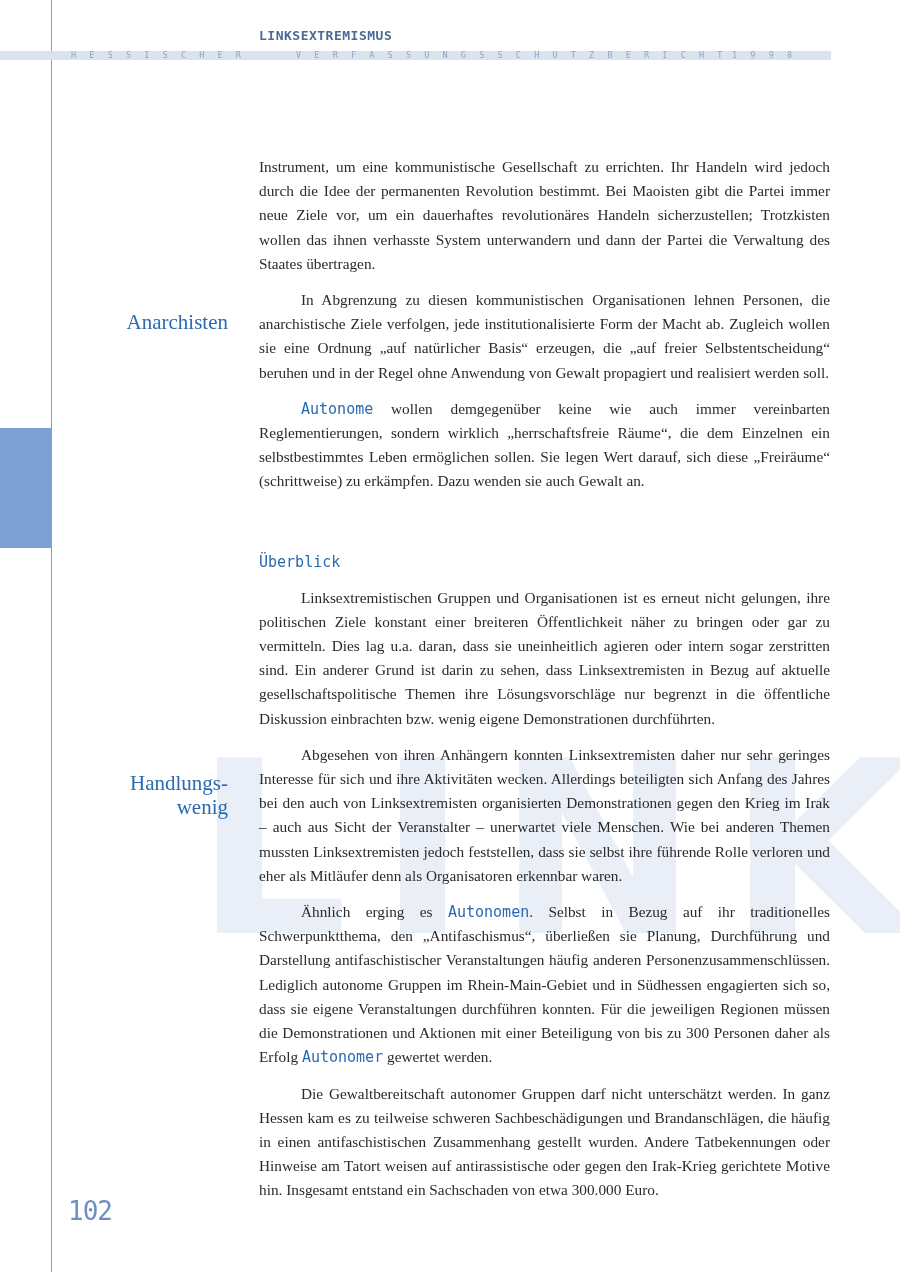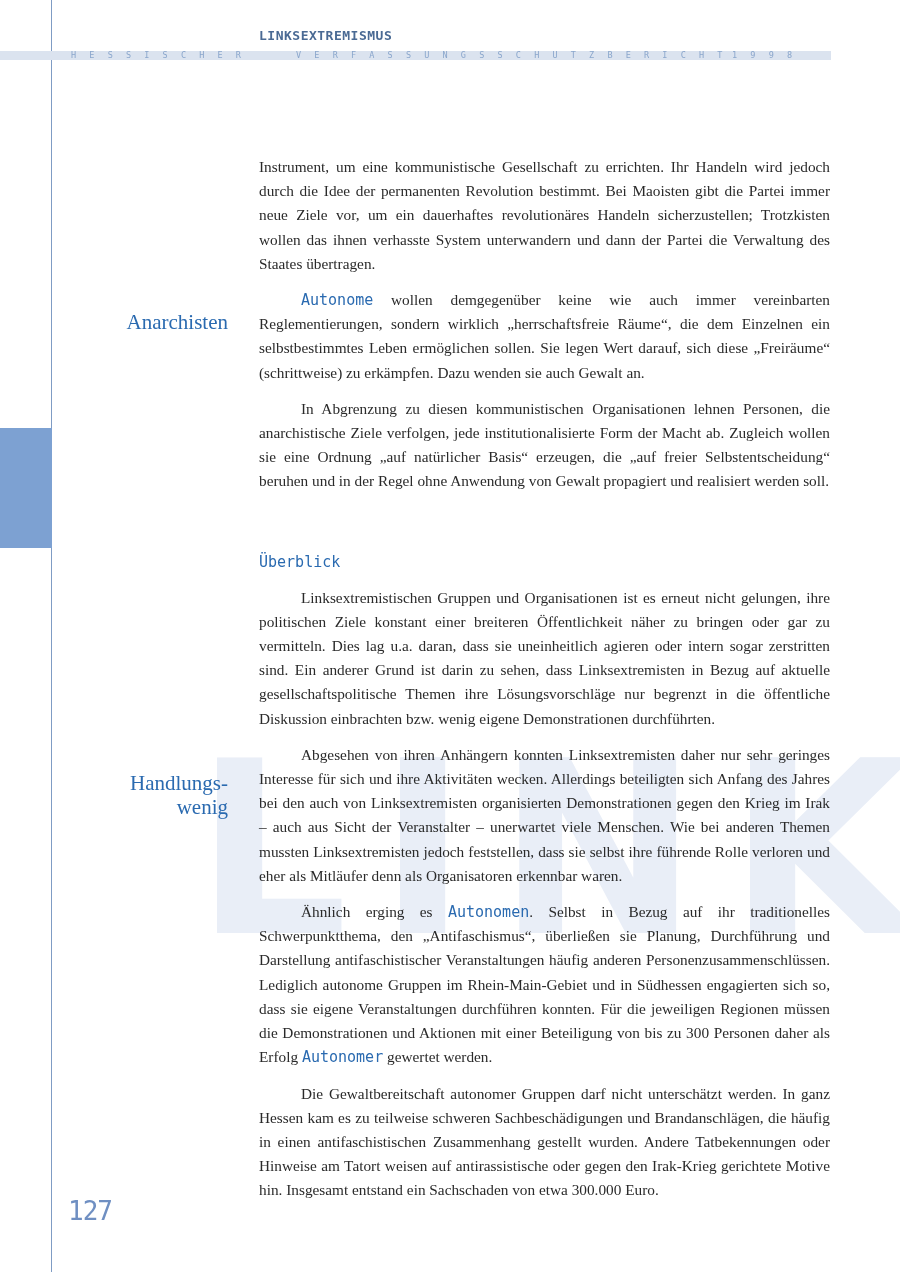--- a/index.html
+++ b/index.html
@@ -62,22 +62,22 @@
 </div>
 
 <div class="watermark">LINKS</div>
 
 <div class="margin-label" style="top:310px;">Anarchisten</div>
 <div class="margin-label" style="top:771px;">Handlungs-</div>
 <div class="margin-label" style="top:795px;">wenig</div>
 
 <div class="content">
   <p>Instrument, um eine kommunistische Gesellschaft zu errichten. Ihr Handeln wird jedoch durch die Idee der permanenten Revolution bestimmt. Bei Maoisten gibt die Partei immer neue Ziele vor, um ein dauerhaftes revolutionäres Handeln sicherzustellen; Trotzkisten wollen das ihnen verhasste System unterwandern und dann der Partei die Verwaltung des Staates übertragen.</p>
+  <p class="indent" style="margin-top:12px;">In Abgrenzung zu diesen kommunistischen Organisationen lehnen Personen, die anarchistische Ziele verfolgen, jede institutionalisierte Form der Macht ab. Zugleich wollen sie eine Ordnung „auf natürlicher Basis“ erzeugen, die „auf freier Selbstentscheidung“ beruhen und in der Regel ohne Anwendung von Gewalt propagiert und realisiert werden soll.</p>
   <p class="indent" style="margin-top:12px;"><span class="kw">Autonome</span><span> wollen demgegenüber keine wie auch immer vereinbarten Reglementierungen, sondern wirklich „herrschaftsfreie Räume“, die dem Einzelnen ein selbstbestimmtes Leben ermöglichen sollen. Sie legen Wert darauf, sich diese „Freiräume“ (schrittweise) zu erkämpfen. Dazu wenden sie auch Gewalt an.</span></p>
-  <p class="indent" style="margin-top:12px;">In Abgrenzung zu diesen kommunistischen Organisationen lehnen Personen, die anarchistische Ziele verfolgen, jede institutionalisierte Form der Macht ab. Zugleich wollen sie eine Ordnung „auf natürlicher Basis“ erzeugen, die „auf freier Selbstentscheidung“ beruhen und in der Regel ohne Anwendung von Gewalt propagiert und realisiert werden soll.</p>
   <div class="heading" style="margin-top:56px; margin-bottom:12px; line-height:24px;">Überblick</div>
   <p class="indent">Linksextremistischen Gruppen und Organisationen ist es erneut nicht gelungen, ihre politischen Ziele konstant einer breiteren Öffentlichkeit näher zu bringen oder gar zu vermitteln. Dies lag u.a. daran, dass sie uneinheitlich agieren oder intern sogar zerstritten sind. Ein anderer Grund ist darin zu sehen, dass Linksextremisten in Bezug auf aktuelle gesellschaftspolitische Themen ihre Lösungsvorschläge nur begrenzt in die öffentliche Diskussion einbrachten bzw. wenig eigene Demonstrationen durchführten.</p>
   <p class="indent" style="margin-top:12px;">Abgesehen von ihren Anhängern konnten Linksextremisten daher nur sehr geringes Interesse für sich und ihre Aktivitäten wecken. Allerdings beteiligten sich Anfang des Jahres bei den auch von Linksextremisten organisierten Demonstrationen gegen den Krieg im Irak – auch aus Sicht der Veranstalter – unerwartet viele Menschen. Wie bei anderen Themen mussten Linksextremisten jedoch feststellen, dass sie selbst ihre führende Rolle verloren und eher als Mitläufer denn als Organisatoren erkennbar waren.</p>
   <p class="indent" style="margin-top:12px;"><span>Ähnlich erging es </span><span class="kw">Autonomen</span><span>. Selbst in Bezug auf ihr traditionelles Schwerpunktthema, den „Antifaschismus“, überließen sie Planung, Durchführung und Darstellung antifaschistischer Veranstaltungen häufig anderen Personenzusammenschlüssen. Lediglich autonome Gruppen im Rhein-Main-Gebiet und in Südhessen engagierten sich so, dass sie eigene Veranstaltungen durchführen konnten. Für die jeweiligen Regionen müssen die Demonstrationen und Aktionen mit einer Beteiligung von bis zu 300 Personen daher als Erfolg </span><span class="kw">Autonomer</span><span> gewertet werden.</span></p>
   <p class="indent" style="margin-top:12px;">Die Gewaltbereitschaft autonomer Gruppen darf nicht unterschätzt werden. In ganz Hessen kam es zu teilweise schweren Sachbeschädigungen und Brandanschlägen, die häufig in einen antifaschistischen Zusammenhang gestellt wurden. Andere Tatbekennungen oder Hinweise am Tatort weisen auf antirassistische oder gegen den Irak-Krieg gerichtete Motive hin. Insgesamt entstand ein Sachschaden von etwa 300.000 Euro.</p>
 </div>
 
-<div class="page-number">127</div>
+<div class="page-number">102</div>
 
 </body></html>

